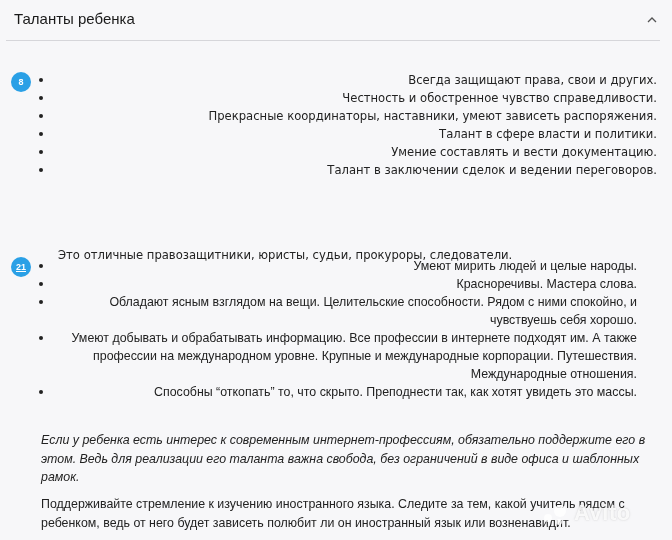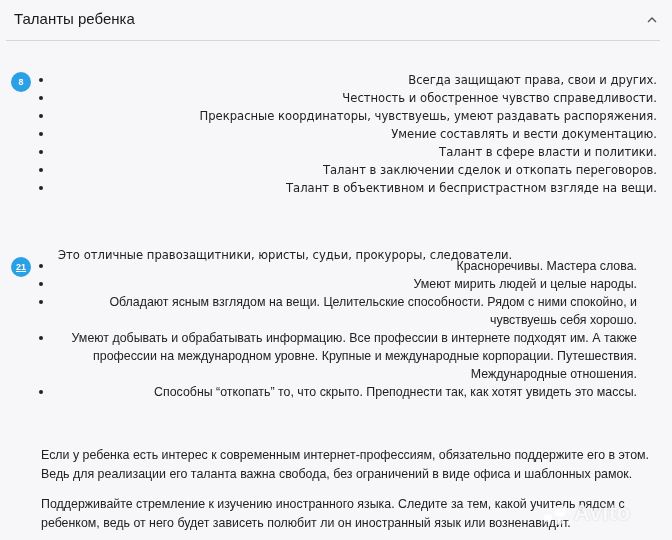--- a/index.html
+++ b/index.html
@@ -73,38 +73,37 @@
   <svg class="chevron" viewBox="0 0 16 16">
     <polyline points="4,10 8,6 12,10" fill="none" stroke="#555" stroke-width="1.3"></polyline>
   </svg>
 </div>
 <div class="divider"></div>
 
 <div class="badge" style="left:11px;top:72px;">8</div>
 <ul class="list list1">
   <li>Всегда защищают права, свои и других.</li>
   <li>Честность и обостренное чувство справедливости.</li>
-  <li>Прекрасные координаторы, чувствуешь, умеют раздавать распоряжения.</li>
+  <li>Прекрасные координаторы, наставники, умеют зависеть распоряжения.</li>
+  <li>Талант в сфере власти и политики.</li>
   <li>Умение составлять и вести документацию.</li>
-  <li>Талант в сфере власти и политики.</li>
-  <li>Талант в заключении сделок и откопать переговоров.</li>
-  <li>Талант в объективном и беспристрастном взгляде на вещи.</li>
+  <li>Талант в заключении сделок и ведении переговоров.</li>
 </ul>
 <p class="summary">Это отличные правозащитники, юристы, судьи, прокуроры, следователи.</p>
 
 <div class="badge" style="left:11px;top:257px;text-decoration:underline;">21</div>
 <ul class="list list2">
+  <li>Умеют мирить людей и целые народы.</li>
   <li>Красноречивы. Мастера слова.</li>
-  <li>Умеют мирить людей и целые народы.</li>
   <li>Обладают ясным взглядом на вещи. Целительские способности. Рядом с ними спокойно, и чувствуешь себя хорошо.</li>
   <li>Умеют добывать и обрабатывать информацию. Все профессии в интернете подходят им. А также профессии на международном уровне. Крупные и международные корпорации. Путешествия. Международные отношения.</li>
   <li>Способны “откопать” то, что скрыто. Преподнести так, как хотят увидеть это массы.</li>
 </ul>
 
-<p class="para" style="left:41px;top:446px;width:610px;">Если у ребенка есть интерес к современным интернет-профессиям, обязательно поддержите его в этом. Ведь для реализации его таланта важна свобода, без ограничений в виде офиса и шаблонных рамок.</p>
+<p class="para" style="left:41px;top:431px;width:610px;font-style:italic;">Если у ребенка есть интерес к современным интернет-профессиям, обязательно поддержите его в этом. Ведь для реализации его таланта важна свобода, без ограничений в виде офиса и шаблонных рамок.</p>
 <p class="para" style="left:41px;top:495px;width:630px;">Поддерживайте стремление к изучению иностранного языка. Следите за тем, какой учитель рядом с ребенком, ведь от него будет зависеть полюбит ли он иностранный язык или возненавидит.</p>
 
 <svg class="wm-dots" viewBox="0 0 30 24">
   <circle cx="20" cy="8" r="6" fill="rgba(255,255,255,0.8)"></circle>
   <circle cx="8" cy="15" r="4" fill="rgba(255,255,255,0.8)"></circle>
   <circle cx="19" cy="19" r="3" fill="rgba(255,255,255,0.8)"></circle>
 </svg>
 <div class="watermark">Avito</div>
 
 </body></html>

